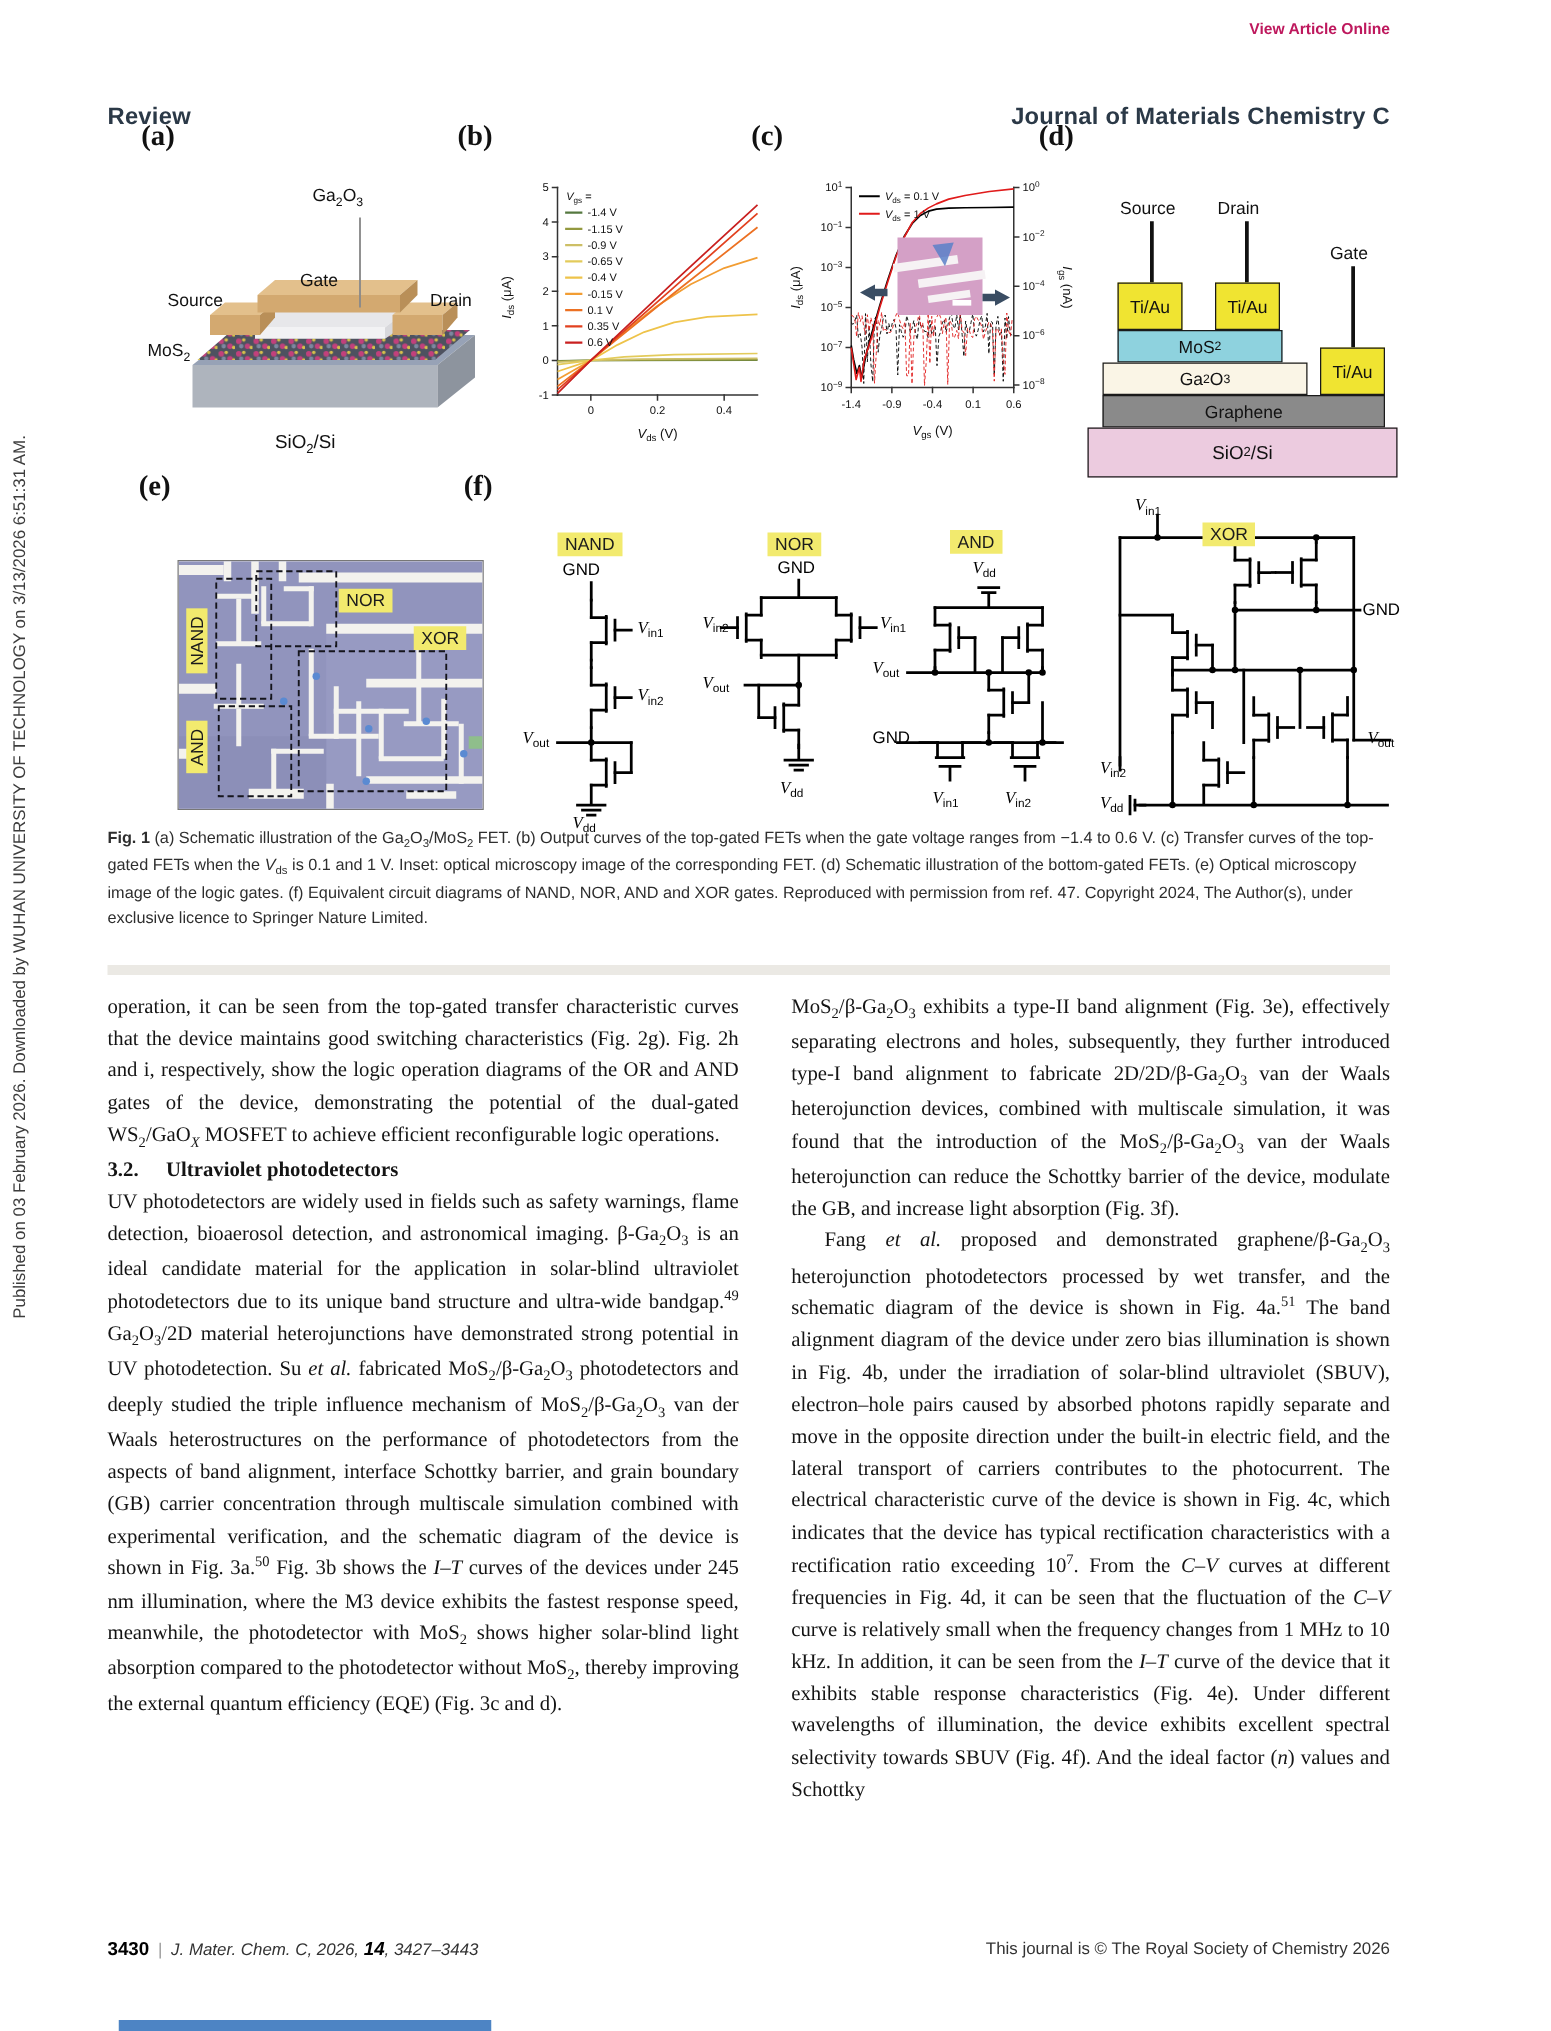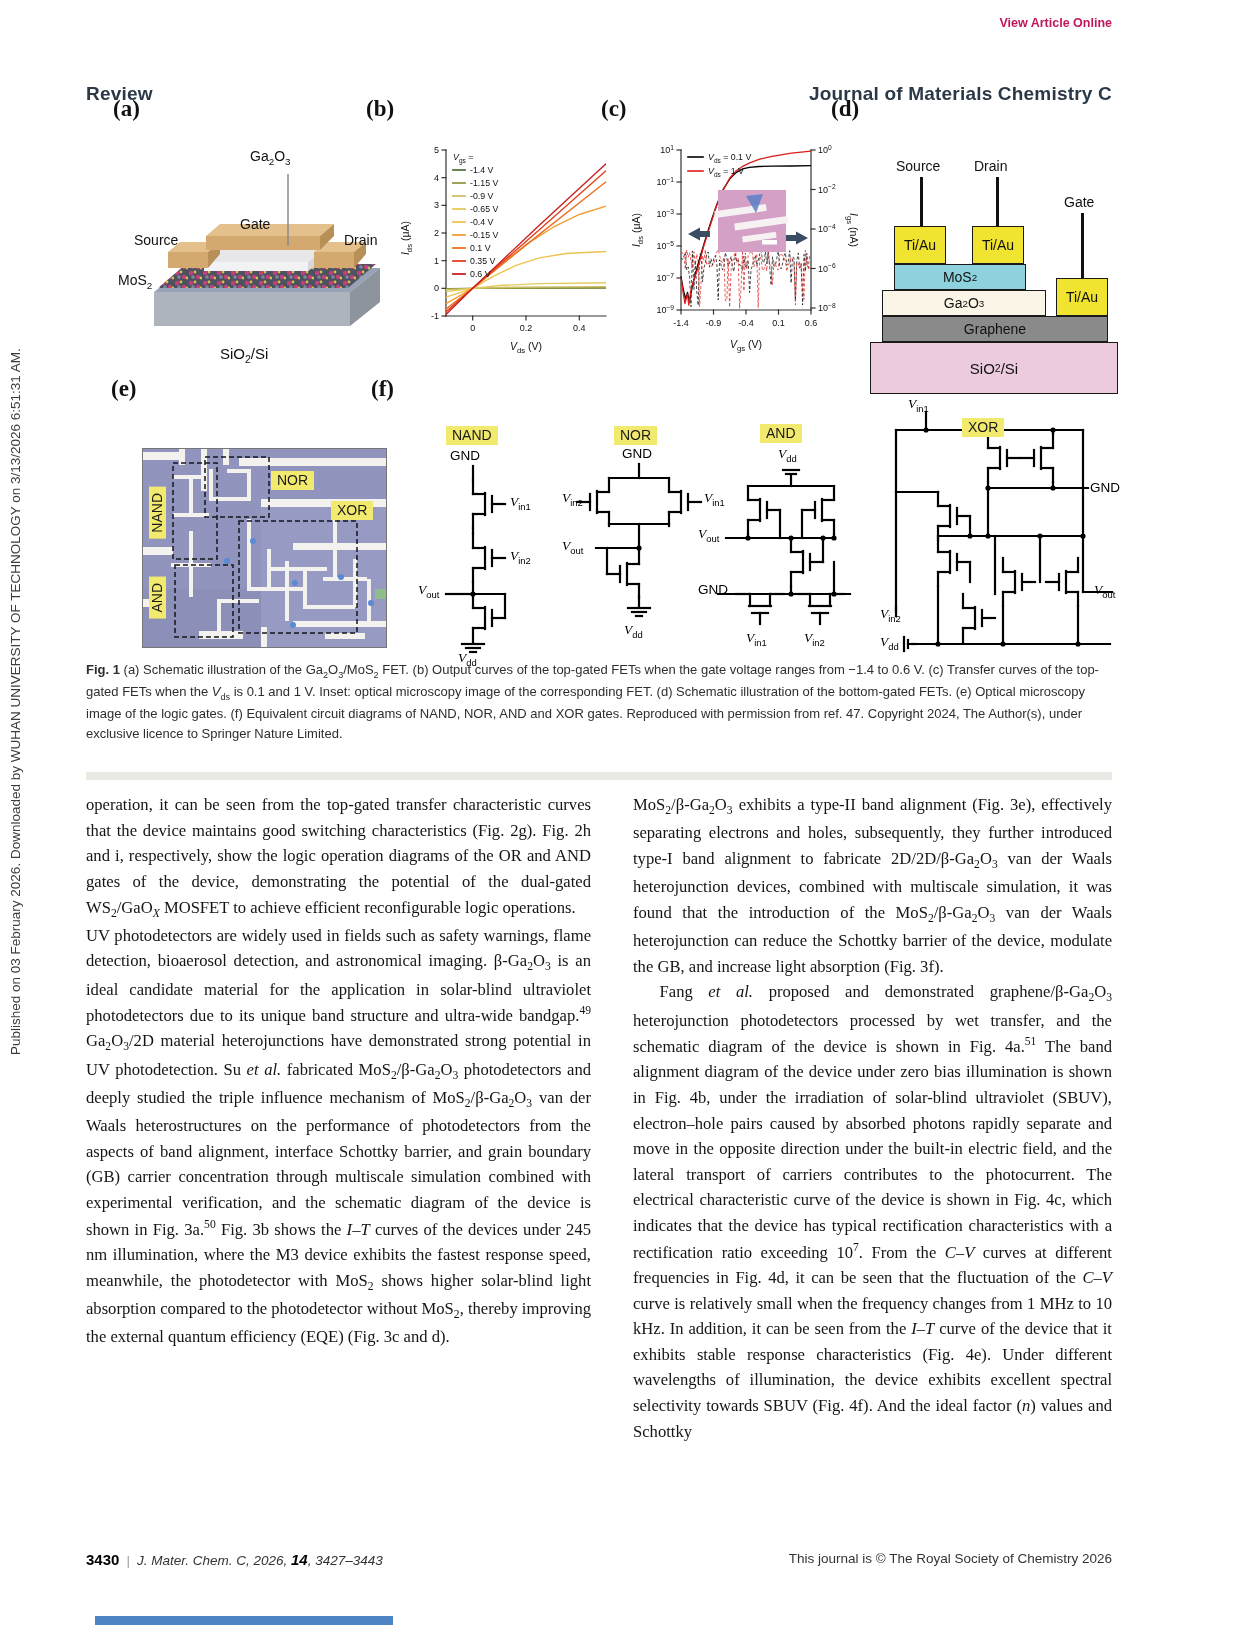--- a/index.html
+++ b/index.html
@@ -226,21 +226,21 @@
   <span class="schlab" style="left:196px;top:36px;">Gate</span>
   <div class="lead" style="left:52px;top:19px;height:49px;"></div>
   <div class="lead" style="left:128px;top:19px;height:49px;"></div>
   <div class="lead" style="left:213px;top:55px;height:65px;"></div>
   <div class="layerbox" style="left:26px;top:68px;width:52px;height:38px;background:#f0e431;">Ti/Au</div>
   <div class="layerbox" style="left:104px;top:68px;width:52px;height:38px;background:#f0e431;">Ti/Au</div>
   <div class="layerbox" style="left:26px;top:106px;width:132px;height:26px;background:#8ed2de;">MoS<sub>2</sub></div>
   <div class="layerbox" style="left:14px;top:132px;width:164px;height:26px;background:#faf5e6;">Ga<sub>2</sub>O<sub>3</sub></div>
   <div class="layerbox" style="left:188px;top:120px;width:52px;height:38px;background:#f0e431;">Ti/Au</div>
   <div class="layerbox" style="left:14px;top:158px;width:226px;height:26px;background:#8a8a8a;">Graphene</div>
-  <div class="layerbox" style="left:2px;top:184px;width:248px;height:52px;background:#eccbdf;font-size:15px;">SiO<sub>2</sub>/Si</div>
+  <div class="layerbox" style="left:2px;top:184px;width:248px;height:40px;background:#eccbdf;font-size:15px;">SiO<sub>2</sub>/Si</div>
 </div>
 
 <div class="panelbox" style="left:142px;top:448px;width:245px;height:200px;border:1px solid #777;box-sizing:border-box;">
   <svg width="243" height="198">
     <rect width="243" height="198" fill="#9194bd"></rect>
     <rect x="118" y="58" width="125" height="140" fill="#9a9dc4" opacity="0.7"></rect>
     <rect x="0" y="140" width="118" height="58" fill="#8c8fb8"></rect>
     <g fill="#f3f2ee">
       <rect x="0" y="3" width="36" height="8"></rect>
         <rect x="36" y="0" width="6" height="16"></rect>
@@ -548,20 +548,21 @@
   <span class="clab" style="left:216px;top:186px;"><i>V</i><sub>out</sub></span>
   <span class="clab" style="left:2px;top:210px;"><i>V</i><sub>in2</sub></span>
   <span class="clab" style="left:2px;top:238px;"><i>V</i><sub>dd</sub></span>
 </div>
 
 <div class="abs" id="caption"><b>Fig. 1</b>   (a) Schematic illustration of the Ga<sub>2</sub>O<sub>3</sub>/MoS<sub>2</sub> FET. (b) Output curves of the top-gated FETs when the gate voltage ranges from −1.4 to 0.6 V. (c) Transfer curves of the top-gated FETs when the <i>V</i><sub>ds</sub> is 0.1 and 1 V. Inset: optical microscopy image of the corresponding FET. (d) Schematic illustration of the bottom-gated FETs. (e) Optical microscopy image of the logic gates. (f) Equivalent circuit diagrams of NAND, NOR, AND and XOR gates. Reproduced with permission from ref. 47. Copyright 2024, The Author(s), under exclusive licence to Springer Nature Limited.</div>
 <div class="abs" id="rule"></div>
 
 <div class="abs col" style="left:86px;top:792px;width:505px;">
   <p>operation, it can be seen from the top-gated transfer characteristic curves that the device maintains good switching characteristics (Fig. 2g). Fig. 2h and i, respectively, show the logic operation diagrams of the OR and AND gates of the device, demonstrating the potential of the dual-gated WS<sub>2</sub>/GaO<sub><i>X</i></sub> MOSFET to achieve efficient reconfigurable logic operations.</p>
+  <p class="h32"><span class="num">3.2.</span><span>Ultraviolet photodetectors</span></p>
   <p>UV photodetectors are widely used in fields such as safety warnings, flame detection, bioaerosol detection, and astronomical imaging. β-Ga<sub>2</sub>O<sub>3</sub> is an ideal candidate material for the application in solar-blind ultraviolet photodetectors due to its unique band structure and ultra-wide bandgap.<sup>49</sup> Ga<sub>2</sub>O<sub>3</sub>/2D material heterojunctions have demonstrated strong potential in UV photodetection. Su <i>et al.</i> fabricated MoS<sub>2</sub>/β-Ga<sub>2</sub>O<sub>3</sub> photodetectors and deeply studied the triple influence mechanism of MoS<sub>2</sub>/β-Ga<sub>2</sub>O<sub>3</sub> van der Waals heterostructures on the performance of photodetectors from the aspects of band alignment, interface Schottky barrier, and grain boundary (GB) carrier concentration through multiscale simulation combined with experimental verification, and the schematic diagram of the device is shown in Fig. 3a.<sup>50</sup> Fig. 3b shows the <i>I–T</i> curves of the devices under 245 nm illumination, where the M3 device exhibits the fastest response speed, meanwhile, the photodetector with MoS<sub>2</sub> shows higher solar-blind light absorption compared to the photodetector without MoS<sub>2</sub>, thereby improving the external quantum efficiency (EQE) (Fig. 3c and d).</p>
 </div>
 <div class="abs col" style="left:633px;top:792px;width:479px;">
   <p>MoS<sub>2</sub>/β-Ga<sub>2</sub>O<sub>3</sub> exhibits a type-II band alignment (Fig. 3e), effectively separating electrons and holes, subsequently, they further introduced type-I band alignment to fabricate 2D/2D/β-Ga<sub>2</sub>O<sub>3</sub> van der Waals heterojunction devices, combined with multiscale simulation, it was found that the introduction of the MoS<sub>2</sub>/β-Ga<sub>2</sub>O<sub>3</sub> van der Waals heterojunction can reduce the Schottky barrier of the device, modulate the GB, and increase light absorption (Fig. 3f).</p>
   <p class="ind">Fang <i>et al.</i> proposed and demonstrated graphene/β-Ga<sub>2</sub>O<sub>3</sub> heterojunction photodetectors processed by wet transfer, and the schematic diagram of the device is shown in Fig. 4a.<sup>51</sup> The band alignment diagram of the device under zero bias illumination is shown in Fig. 4b, under the irradiation of solar-blind ultraviolet (SBUV), electron–hole pairs caused by absorbed photons rapidly separate and move in the opposite direction under the built-in electric field, and the lateral transport of carriers contributes to the photocurrent. The electrical characteristic curve of the device is shown in Fig. 4c, which indicates that the device has typical rectification characteristics with a rectification ratio exceeding 10<sup>7</sup>. From the <i>C–V</i> curves at different frequencies in Fig. 4d, it can be seen that the fluctuation of the <i>C–V</i> curve is relatively small when the frequency changes from 1 MHz to 10 kHz. In addition, it can be seen from the <i>I–T</i> curve of the device that it exhibits stable response characteristics (Fig. 4e). Under different wavelengths of illumination, the device exhibits excellent spectral selectivity towards SBUV (Fig. 4f). And the ideal factor (<i>n</i>) values and Schottky</p>
 </div>
 
 <div class="abs ftr" id="footer-left" style="left:86px;top:1551px;">
   <b>3430</b><span class="sep">|</span><i><i>J. Mater. Chem. C</i>, 2026, <b>14</b>, 3427–3443</i>
 </div>

